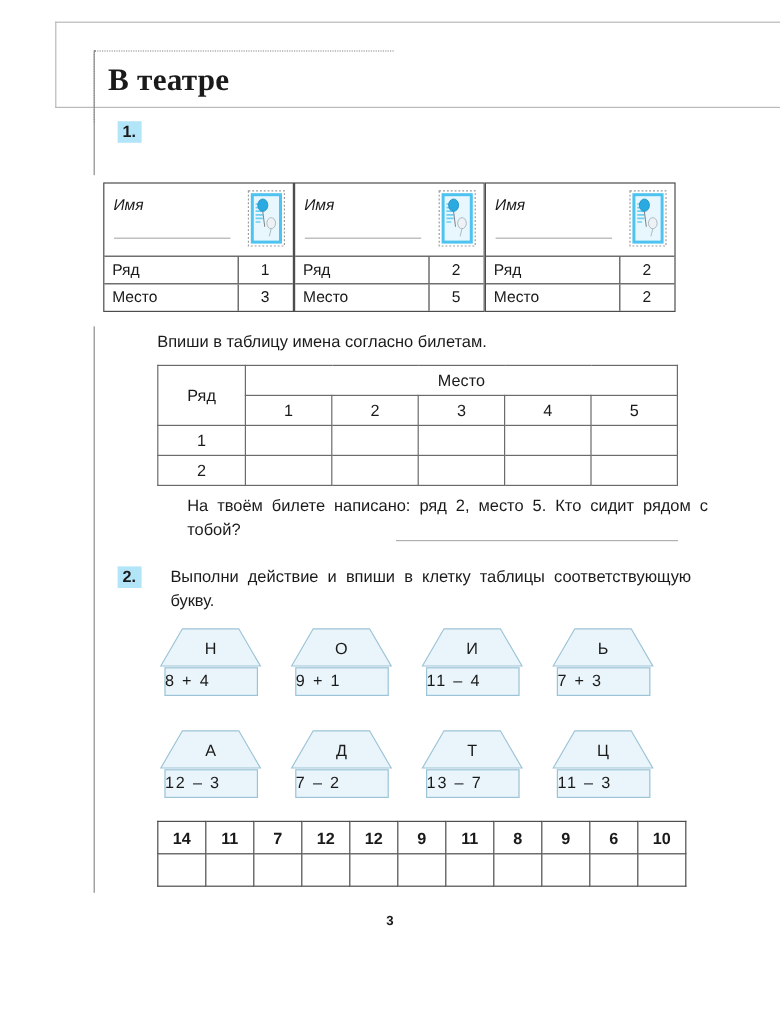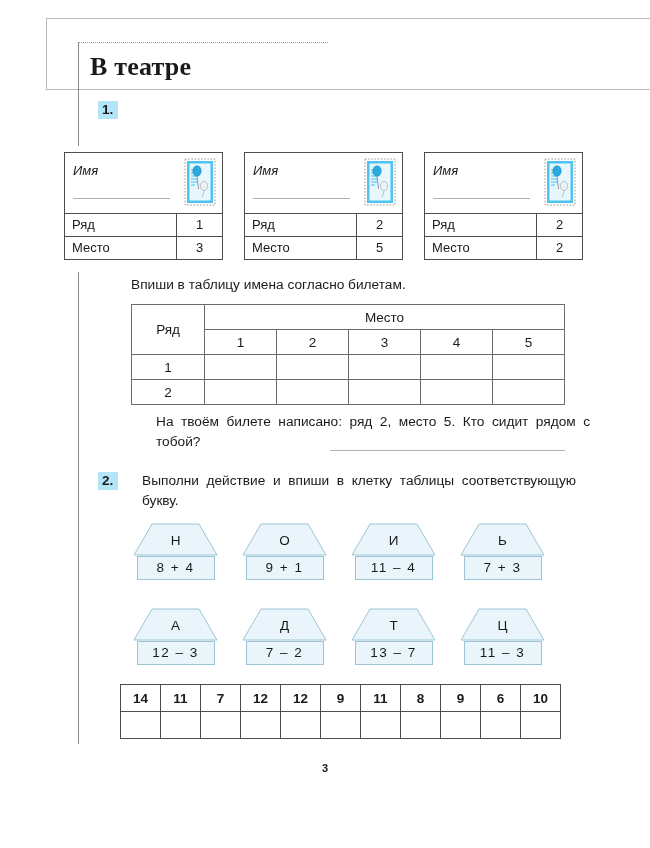--- a/index.html
+++ b/index.html
@@ -90,21 +90,21 @@
     color: #1a1a1a;
   }
 
   
   .tickets {
     position: absolute;
     left: 64px;
     top: 152px;
     width: 520px;
     display: flex;
-    gap: 21px;
+    justify-content: center;
   }
   .ticket {
     width: 159px;
     border: 1px solid #4d4d4d;
     box-sizing: border-box;
     background: #fff;
   }
   .ticket-top {
     height: 60px;
     position: relative;
@@ -205,31 +205,30 @@
     font-size: 13.5px;
     color: #1a1a1a;
   }
   .house-body {
     width: 78px;
     margin: 0 auto;
     height: 24px;
     border: 1px solid #9dc4d6;
     background: #e9f5fb;
     box-sizing: border-box;
-    text-align: center;
     font-size: 13.5px;
     line-height: 22px;
     letter-spacing: 1.5px;
     font-family: "Liberation Sans", sans-serif;
   }
 
   
   .answer-grid {
     position: absolute;
-    left: 120px;
+    left: 131px;
     top: 684px;
     border-collapse: collapse;
     border-radius: 16px;
   }
   .answer-grid td {
     border: 1px solid #4d4d4d;
     width: 37px;
     height: 24px;
     text-align: center;
     font-size: 13.5px;

